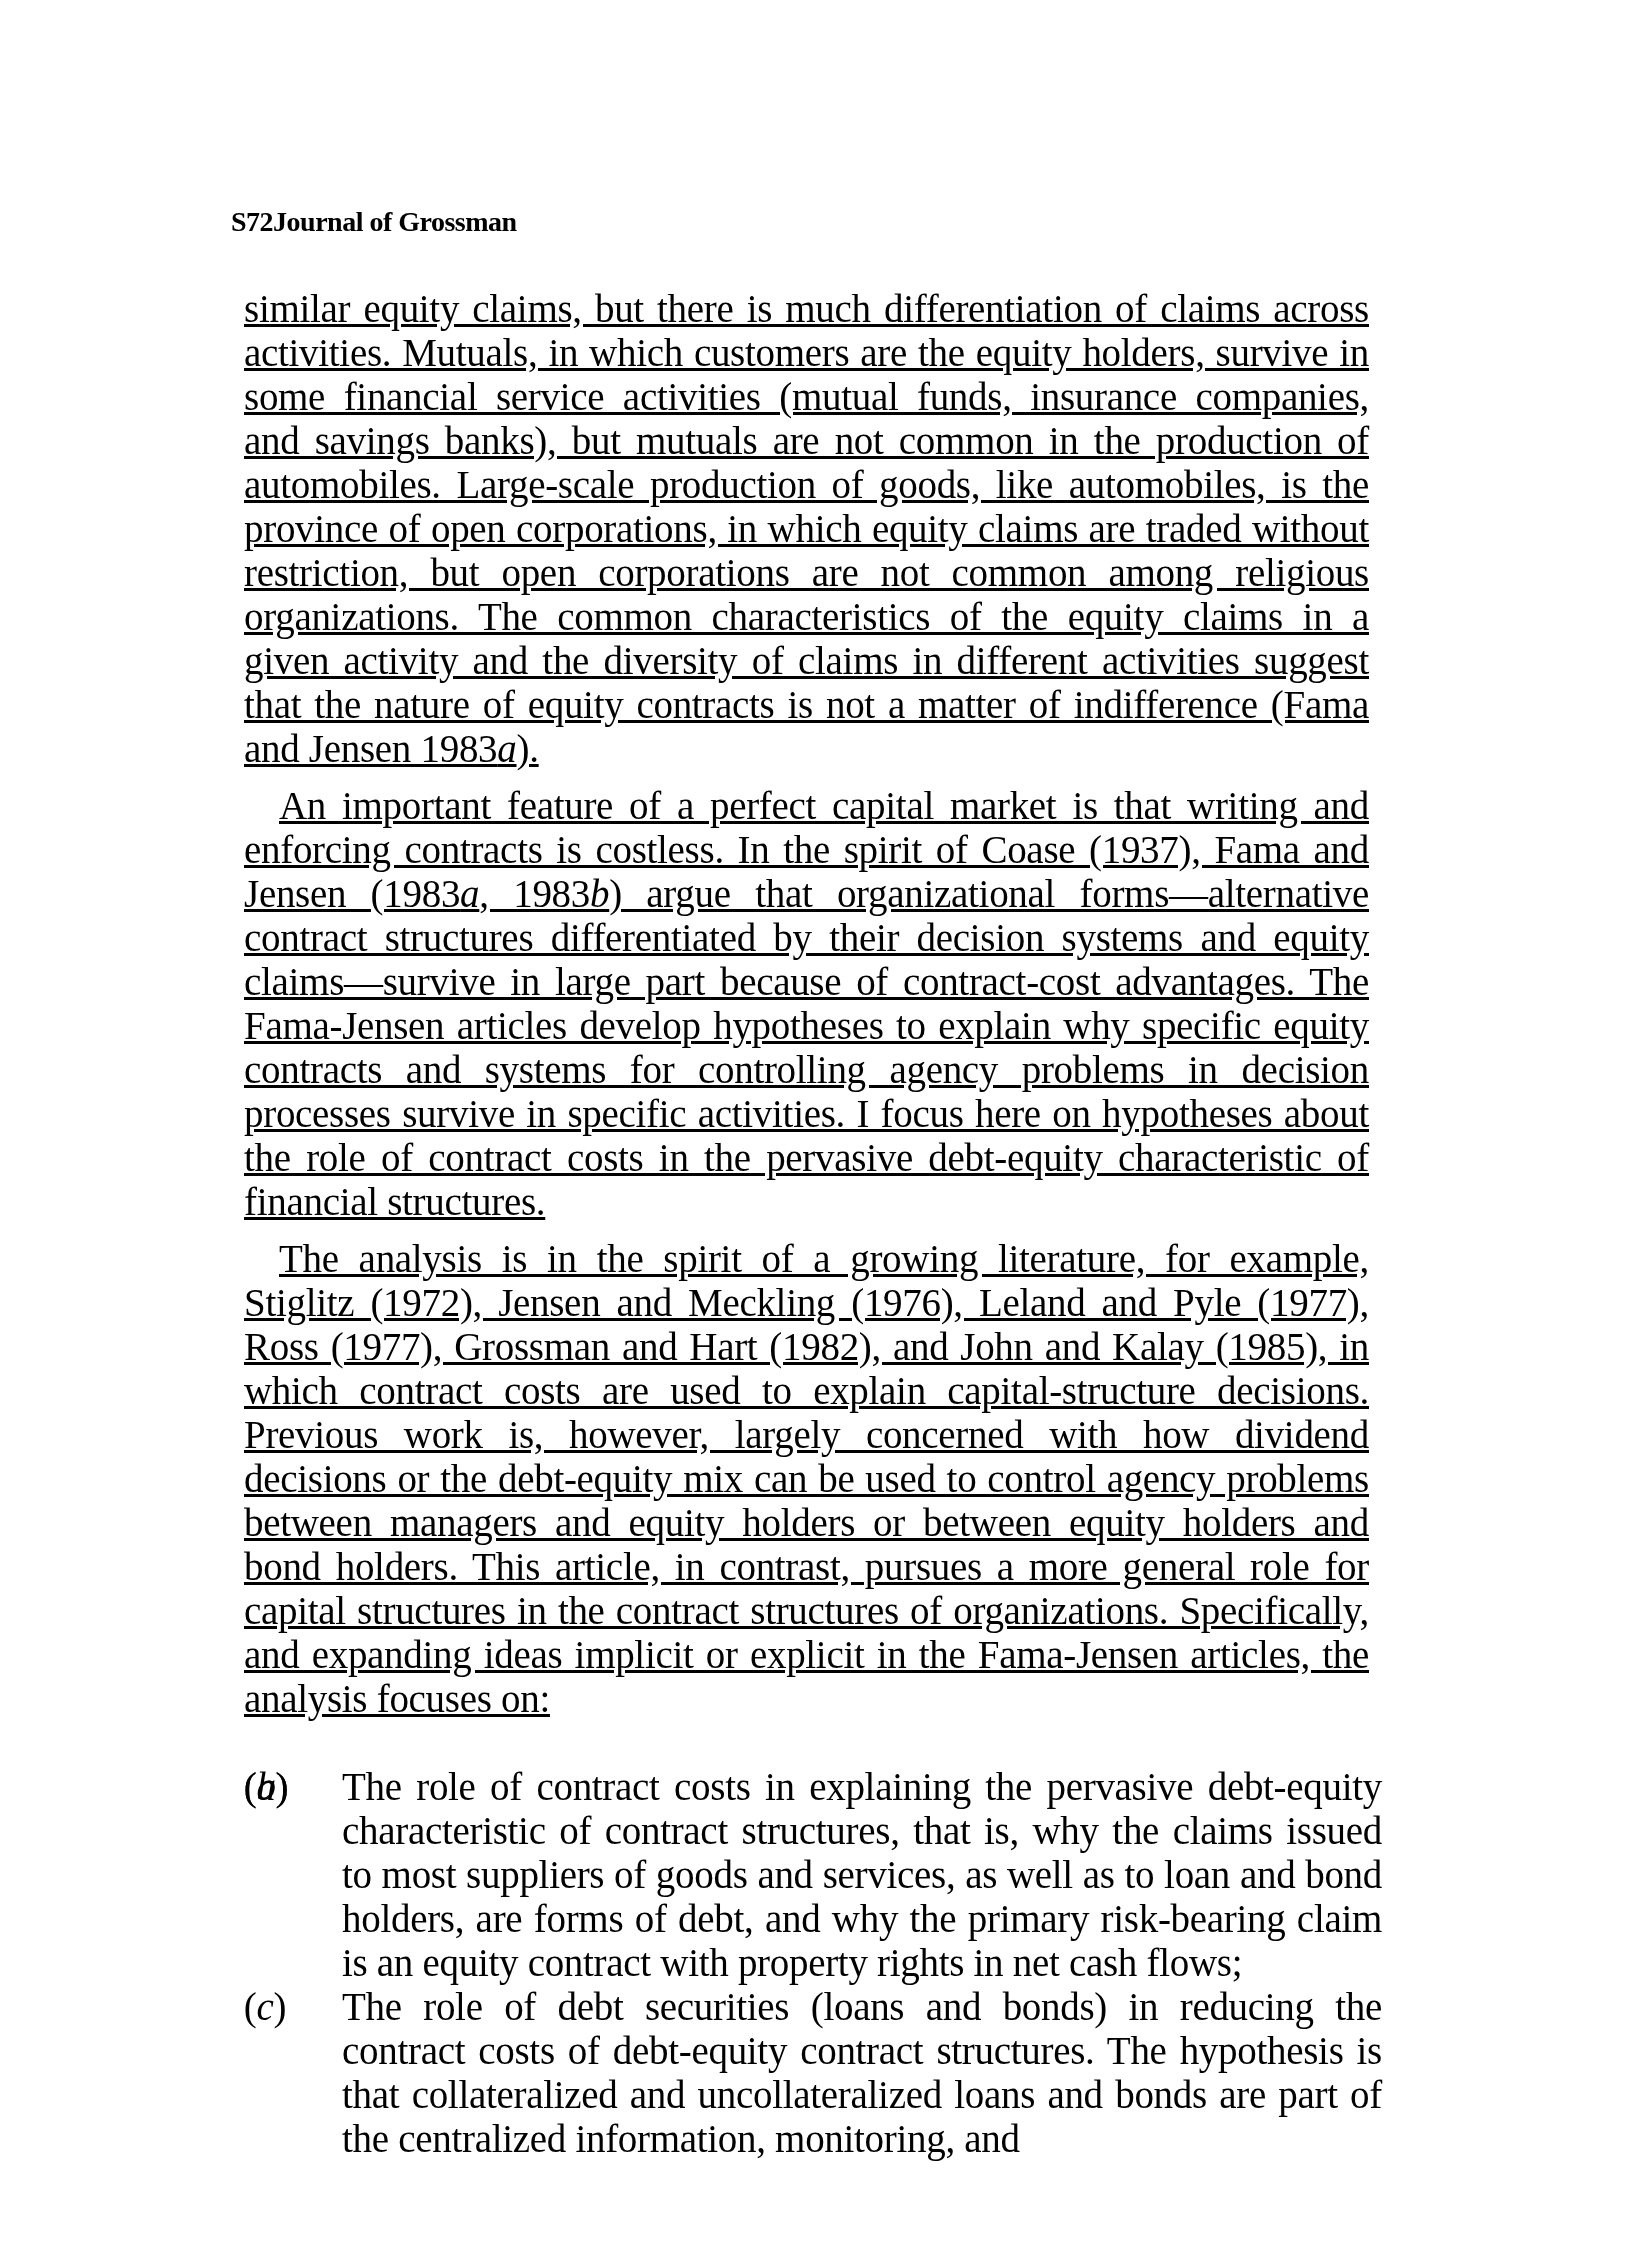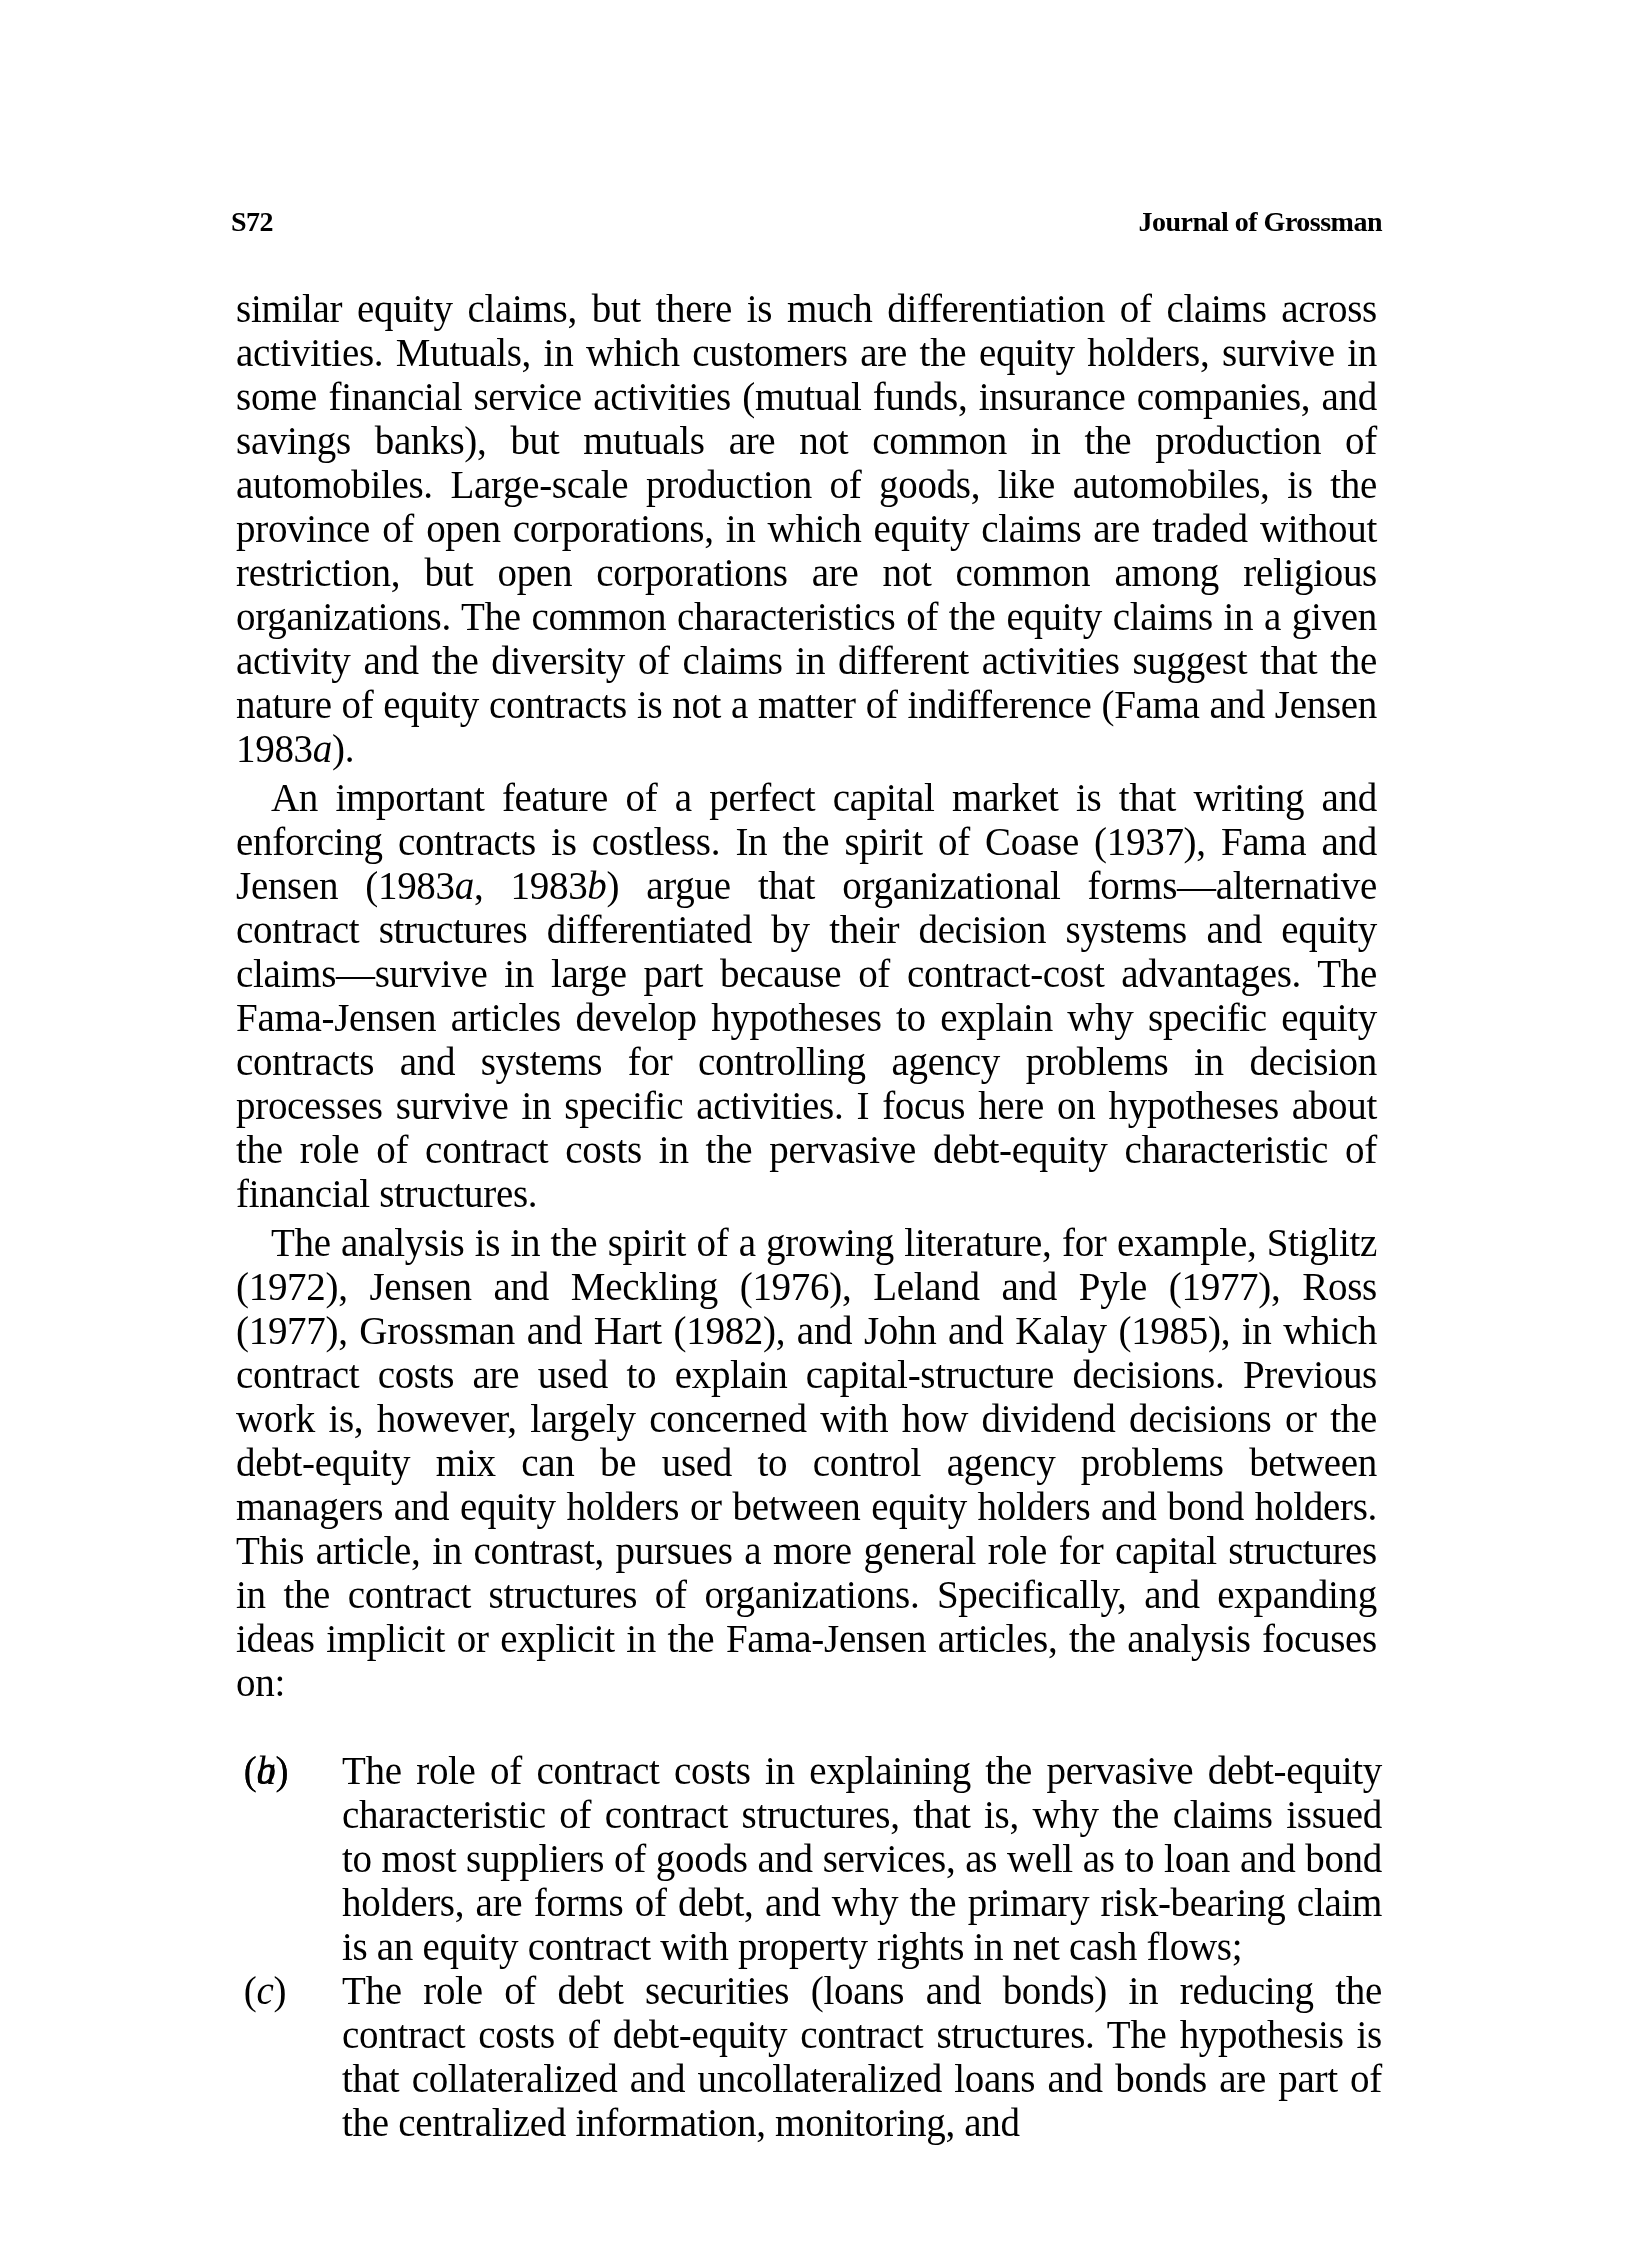--- a/index.html
+++ b/index.html
@@ -1,23 +1,23 @@
 <!DOCTYPE html>
 <html style="font-size:7.2px"><head>
   <meta charset="utf-8">
   <style>
     html, body { margin: 0; padding: 0; background: #ffffff; }
     body { width: 1628px; height: 2578px; position: relative; overflow: hidden;
            font-family: "Liberation Serif", "DejaVu Serif", serif; color: #000; }
     .page { position: absolute; left: 231px; top: 206px; width: 1151px; }
-    .header { display: flex; justify-content: space-between; align-items: baseline;
+    .header { display: flex; align-items: baseline;
               font-weight: bold; font-size: 28px; letter-spacing: -0.5px; height: 36px; }
     .body { margin-top: 45px; font-size: 39px; line-height: 44px; text-align: justify;
             letter-spacing: -0.3px; }
-    .body p { margin: 5px; text-indent: 0; }
+    .body p { margin: 13px; text-indent: 0; text-decoration: underline; }
     .body p.indent { text-indent: 35px; }
     .list { margin-top: 44px; }
     .item { position: relative; padding-left: 111px; margin-left: 0; text-align: justify; }
     .item .marker { position: absolute; left: 12.7px; top: 0; }
     .item .marker i { font-style: italic; }
     i { font-style: italic; }
   </style>
 </head>
 <body>
 

